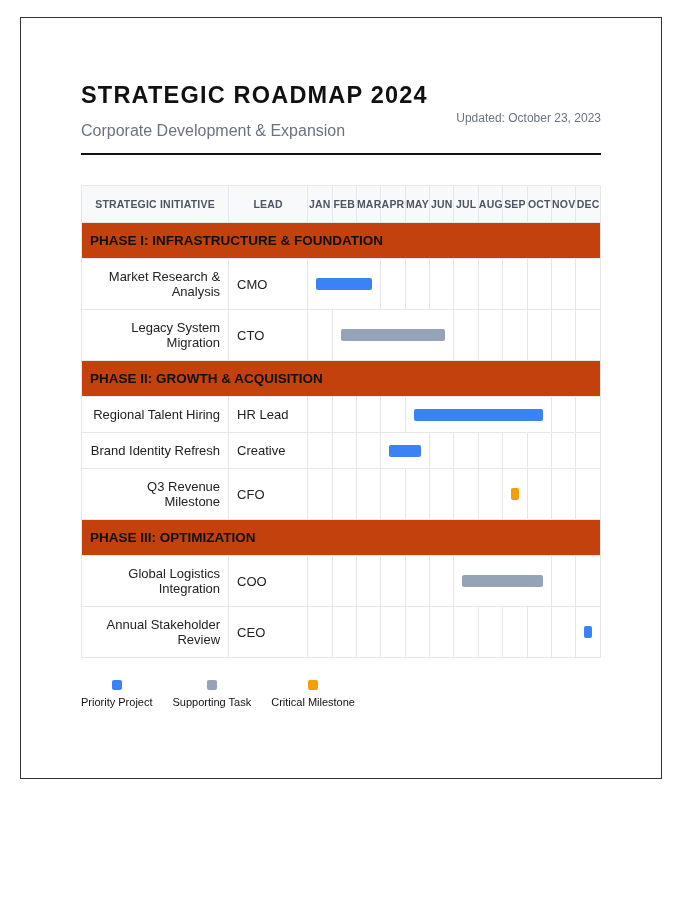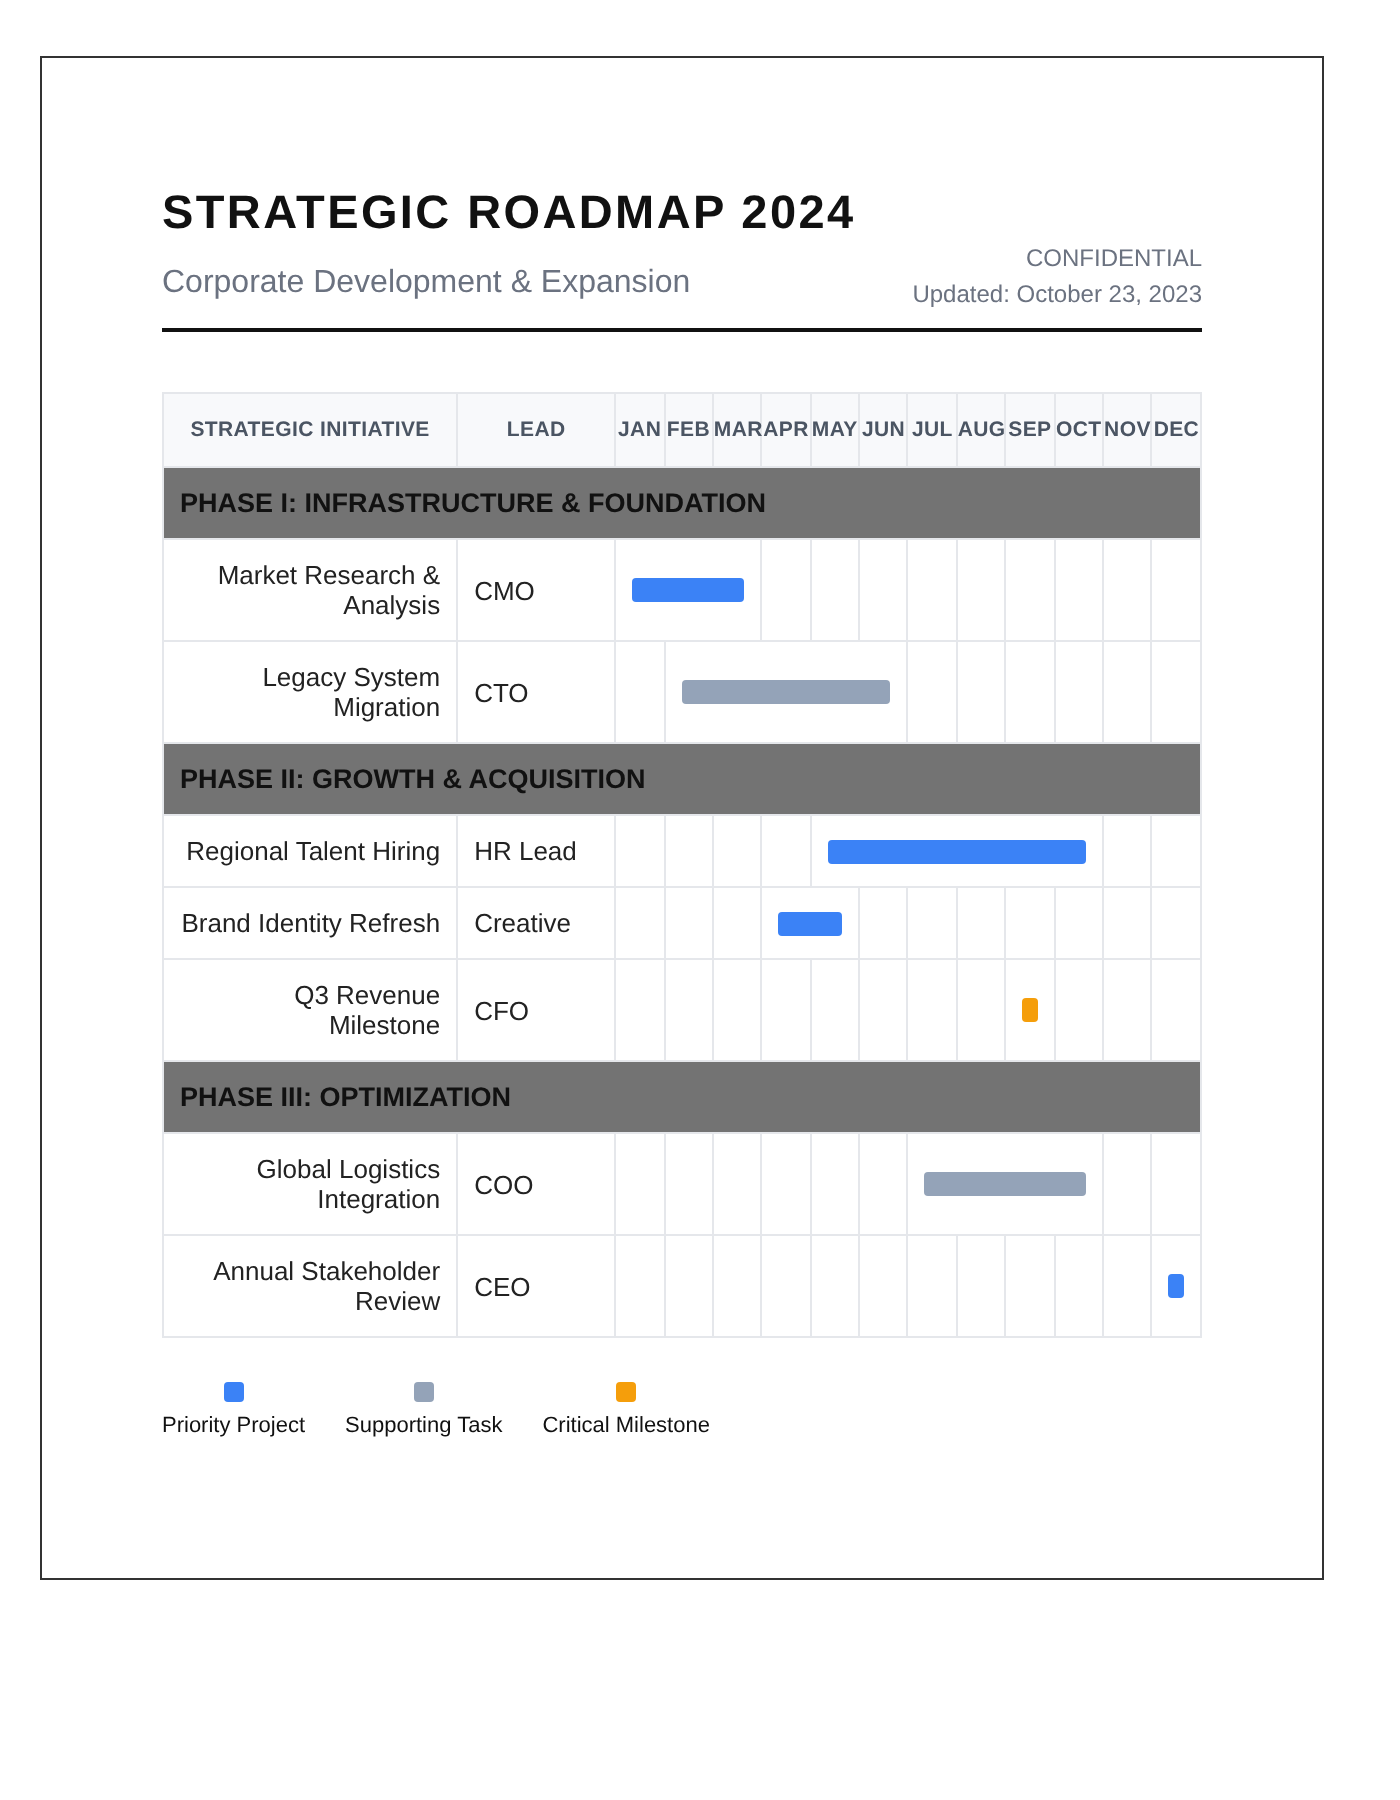--- a/index.html
+++ b/index.html
@@ -1,19 +1,19 @@
 <!DOCTYPE html>
 <html><head>
 <meta charset="utf-8">
 <style>
   * { box-sizing: border-box; margin: 0; padding: 0; }
   html, body { width: 700px; height: 900px; background: #ffffff; }
   body { font-family: "Liberation Sans", sans-serif; color: #1f2937; position: relative; }
   .page {
-    position: absolute; left: 20px; top: 28px; width: 642px; height: 762px;
+    position: absolute; left: 20px; top: 17px; width: 642px; height: 762px;
     border: 1px solid #333333; background: #ffffff;
   }
   .header {
     position: absolute; left: 60px; top: 60px; width: 520px; height: 77px;
     border-bottom: 2px solid #111111;
   }
   .title {
     position: absolute; left: 0; top: 4px;
     font-size: 23.5px; font-weight: bold; letter-spacing: 1.2px; color: #111111;
     white-space: nowrap;
@@ -35,21 +35,21 @@
     vertical-align: middle; padding: 0;
   }
   .grid th {
     background: #f8f9fb; color: #4b5563; font-size: 10.5px; font-weight: bold;
     height: 37px; text-align: center; letter-spacing: 0.2px; white-space: nowrap;
   }
   .grid th.month { overflow: visible; text-align: center; }
   .grid td.init { padding: 0 8px; line-height: 15px; text-align: right; }
   .grid td.lead { padding: 0 8px; }
   .phase td {
-    background: #737373; font-weight: bold; font-size: 13.5px; color: #111111;
+    background: #c2410c; font-weight: bold; font-size: 13.5px; color: #111111;
     height: 36px; padding: 0 8px;
   }
   .row-tall td { height: 51px; }
   .row-short td { height: 36px; }
   .barcell { position: relative; }
   .bar {
     position: absolute; left: 8px; right: 8px; top: 50%; height: 12px;
     margin-top: -6px; border-radius: 2px;
   }
   .bar.single { left: 50%; right: auto; width: 8px; margin-left: -4px; }
@@ -61,21 +61,20 @@
   .swatch { width: 10px; height: 10px; border-radius: 2px; display: inline-block; }
 </style>
 </head>
 <body>
 
 <div class="page">
   <div class="header">
     <div class="title">STRATEGIC ROADMAP 2024</div>
     <div class="subtitle">Corporate Development &amp; Expansion</div>
     <div class="meta">
-      <div>CONFIDENTIAL</div>
       <div>Updated: October 23, 2023</div>
     </div>
   </div>
 
   <table class="grid" id="roadmap">
     <colgroup>
       <col style="width:147px">
       <col style="width:79px">
       <col span="12" style="width:24.4px">
     </colgroup>

